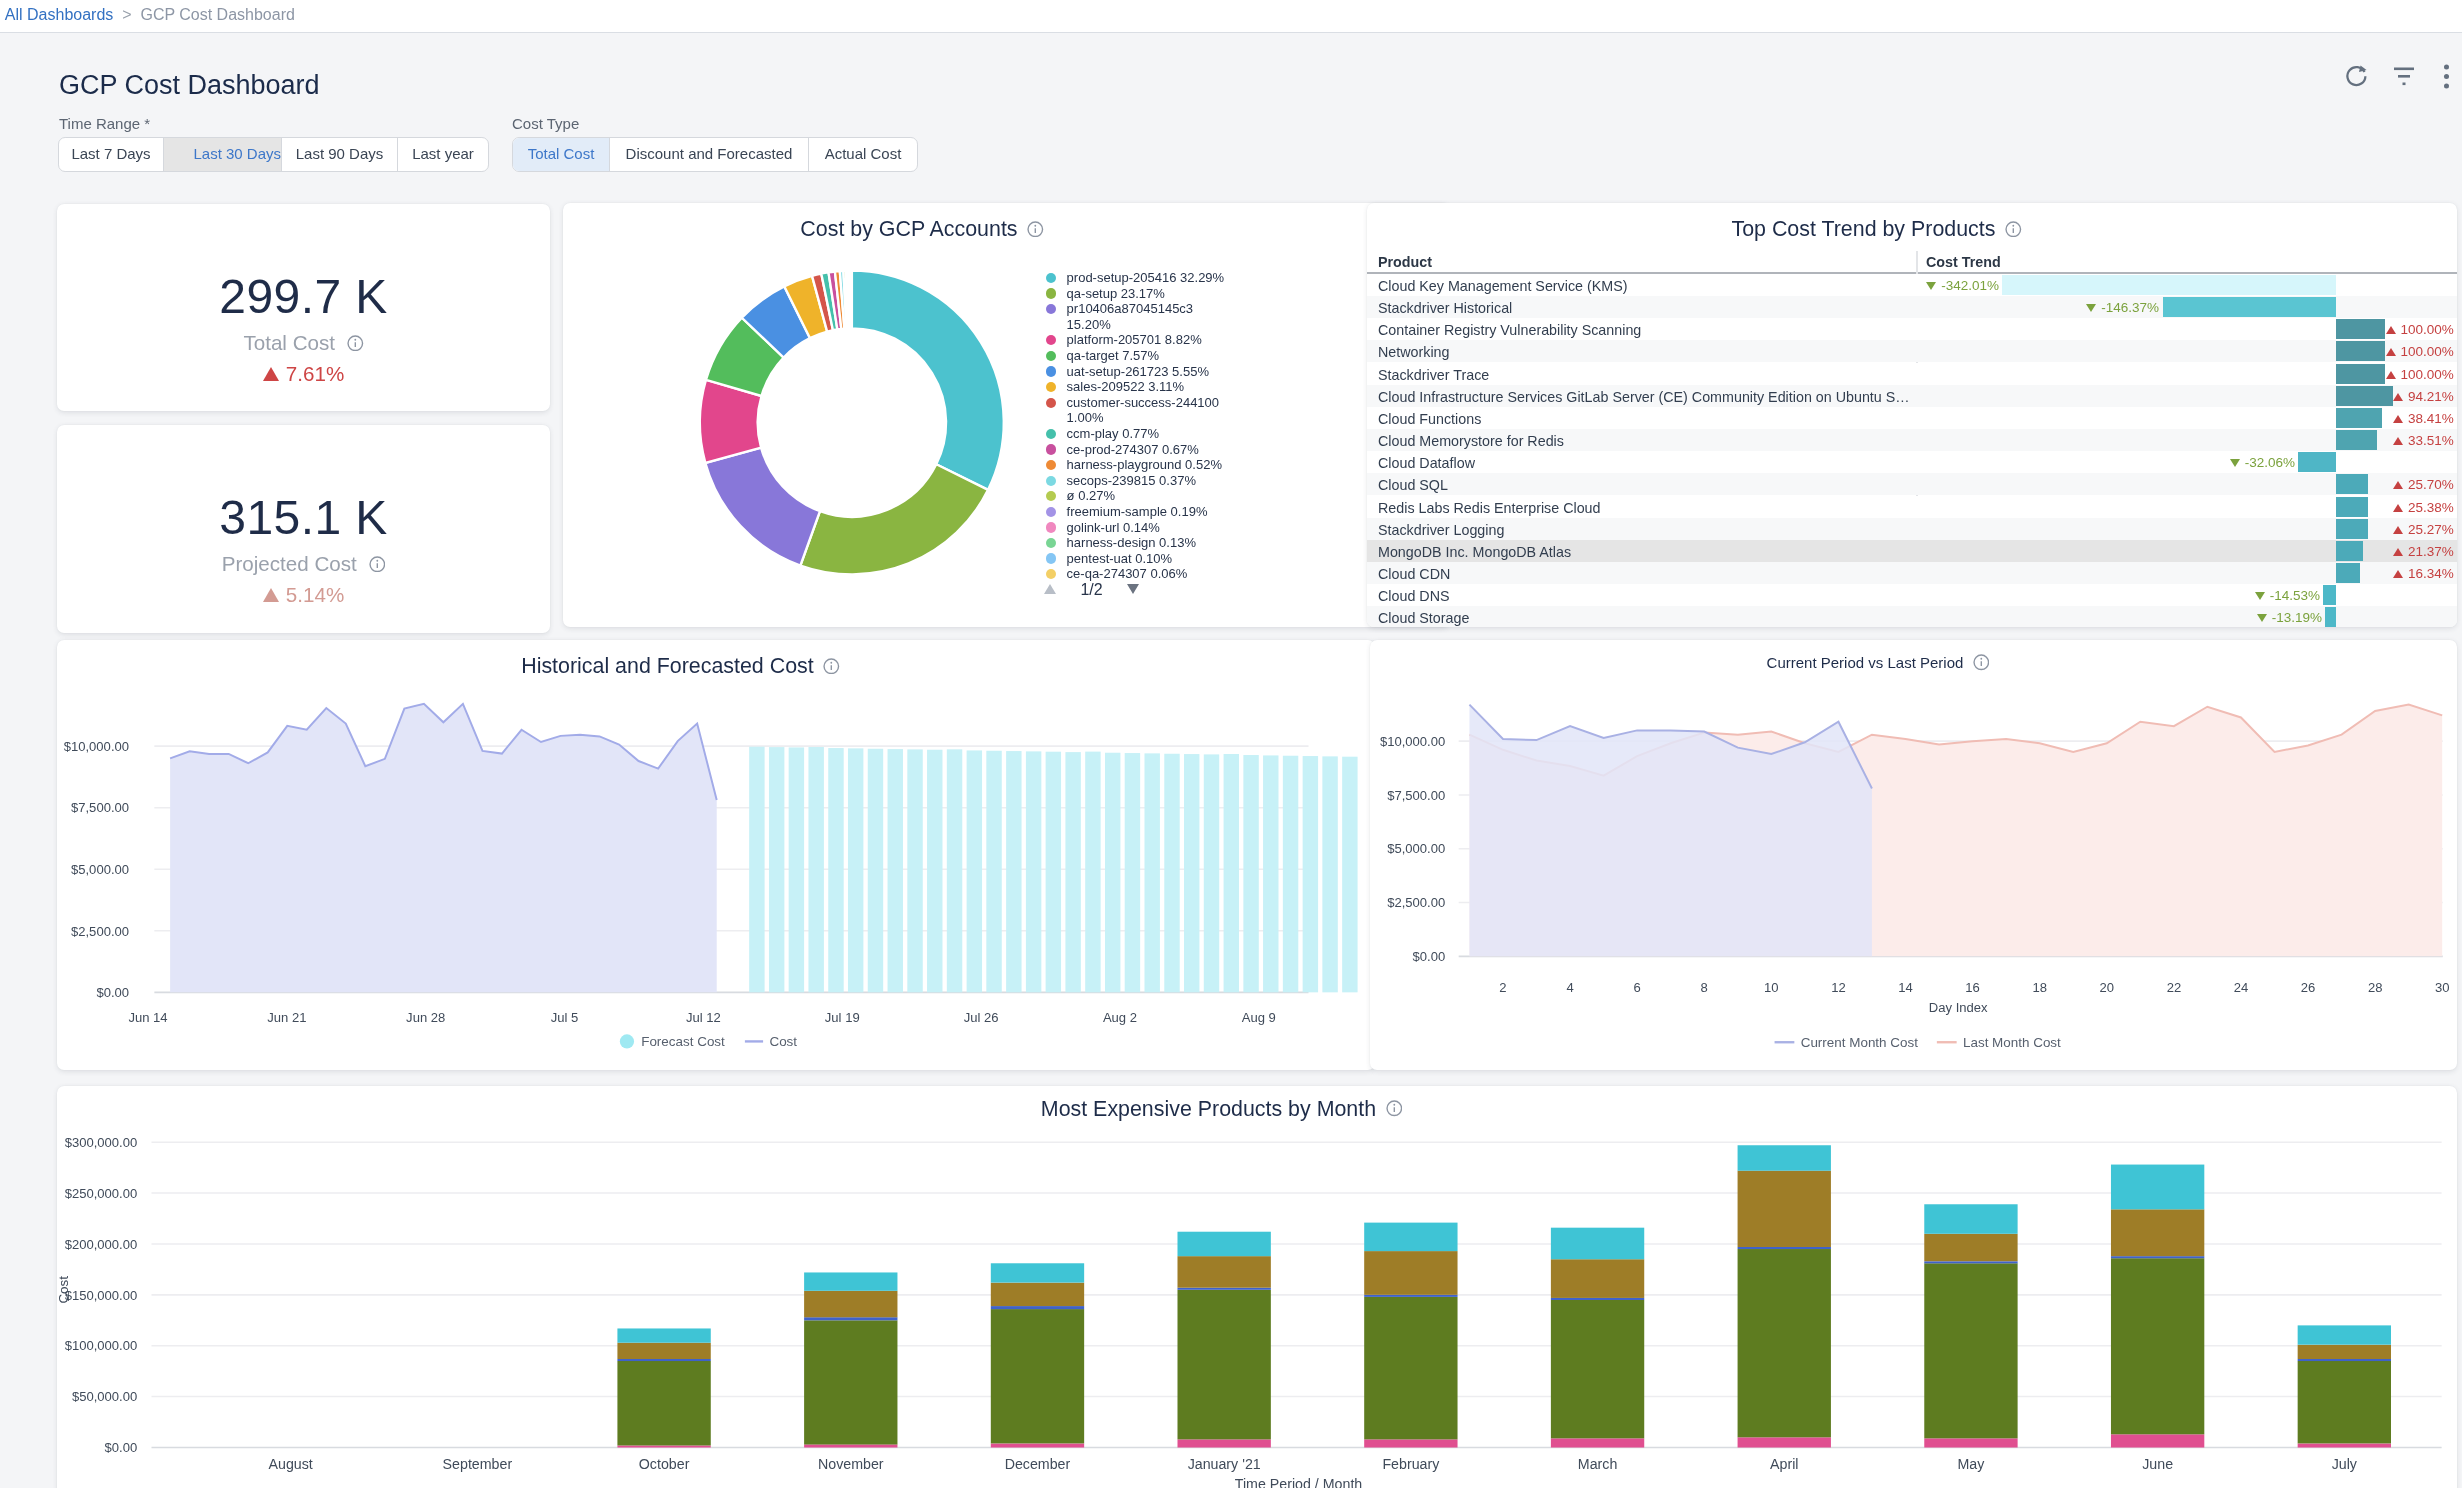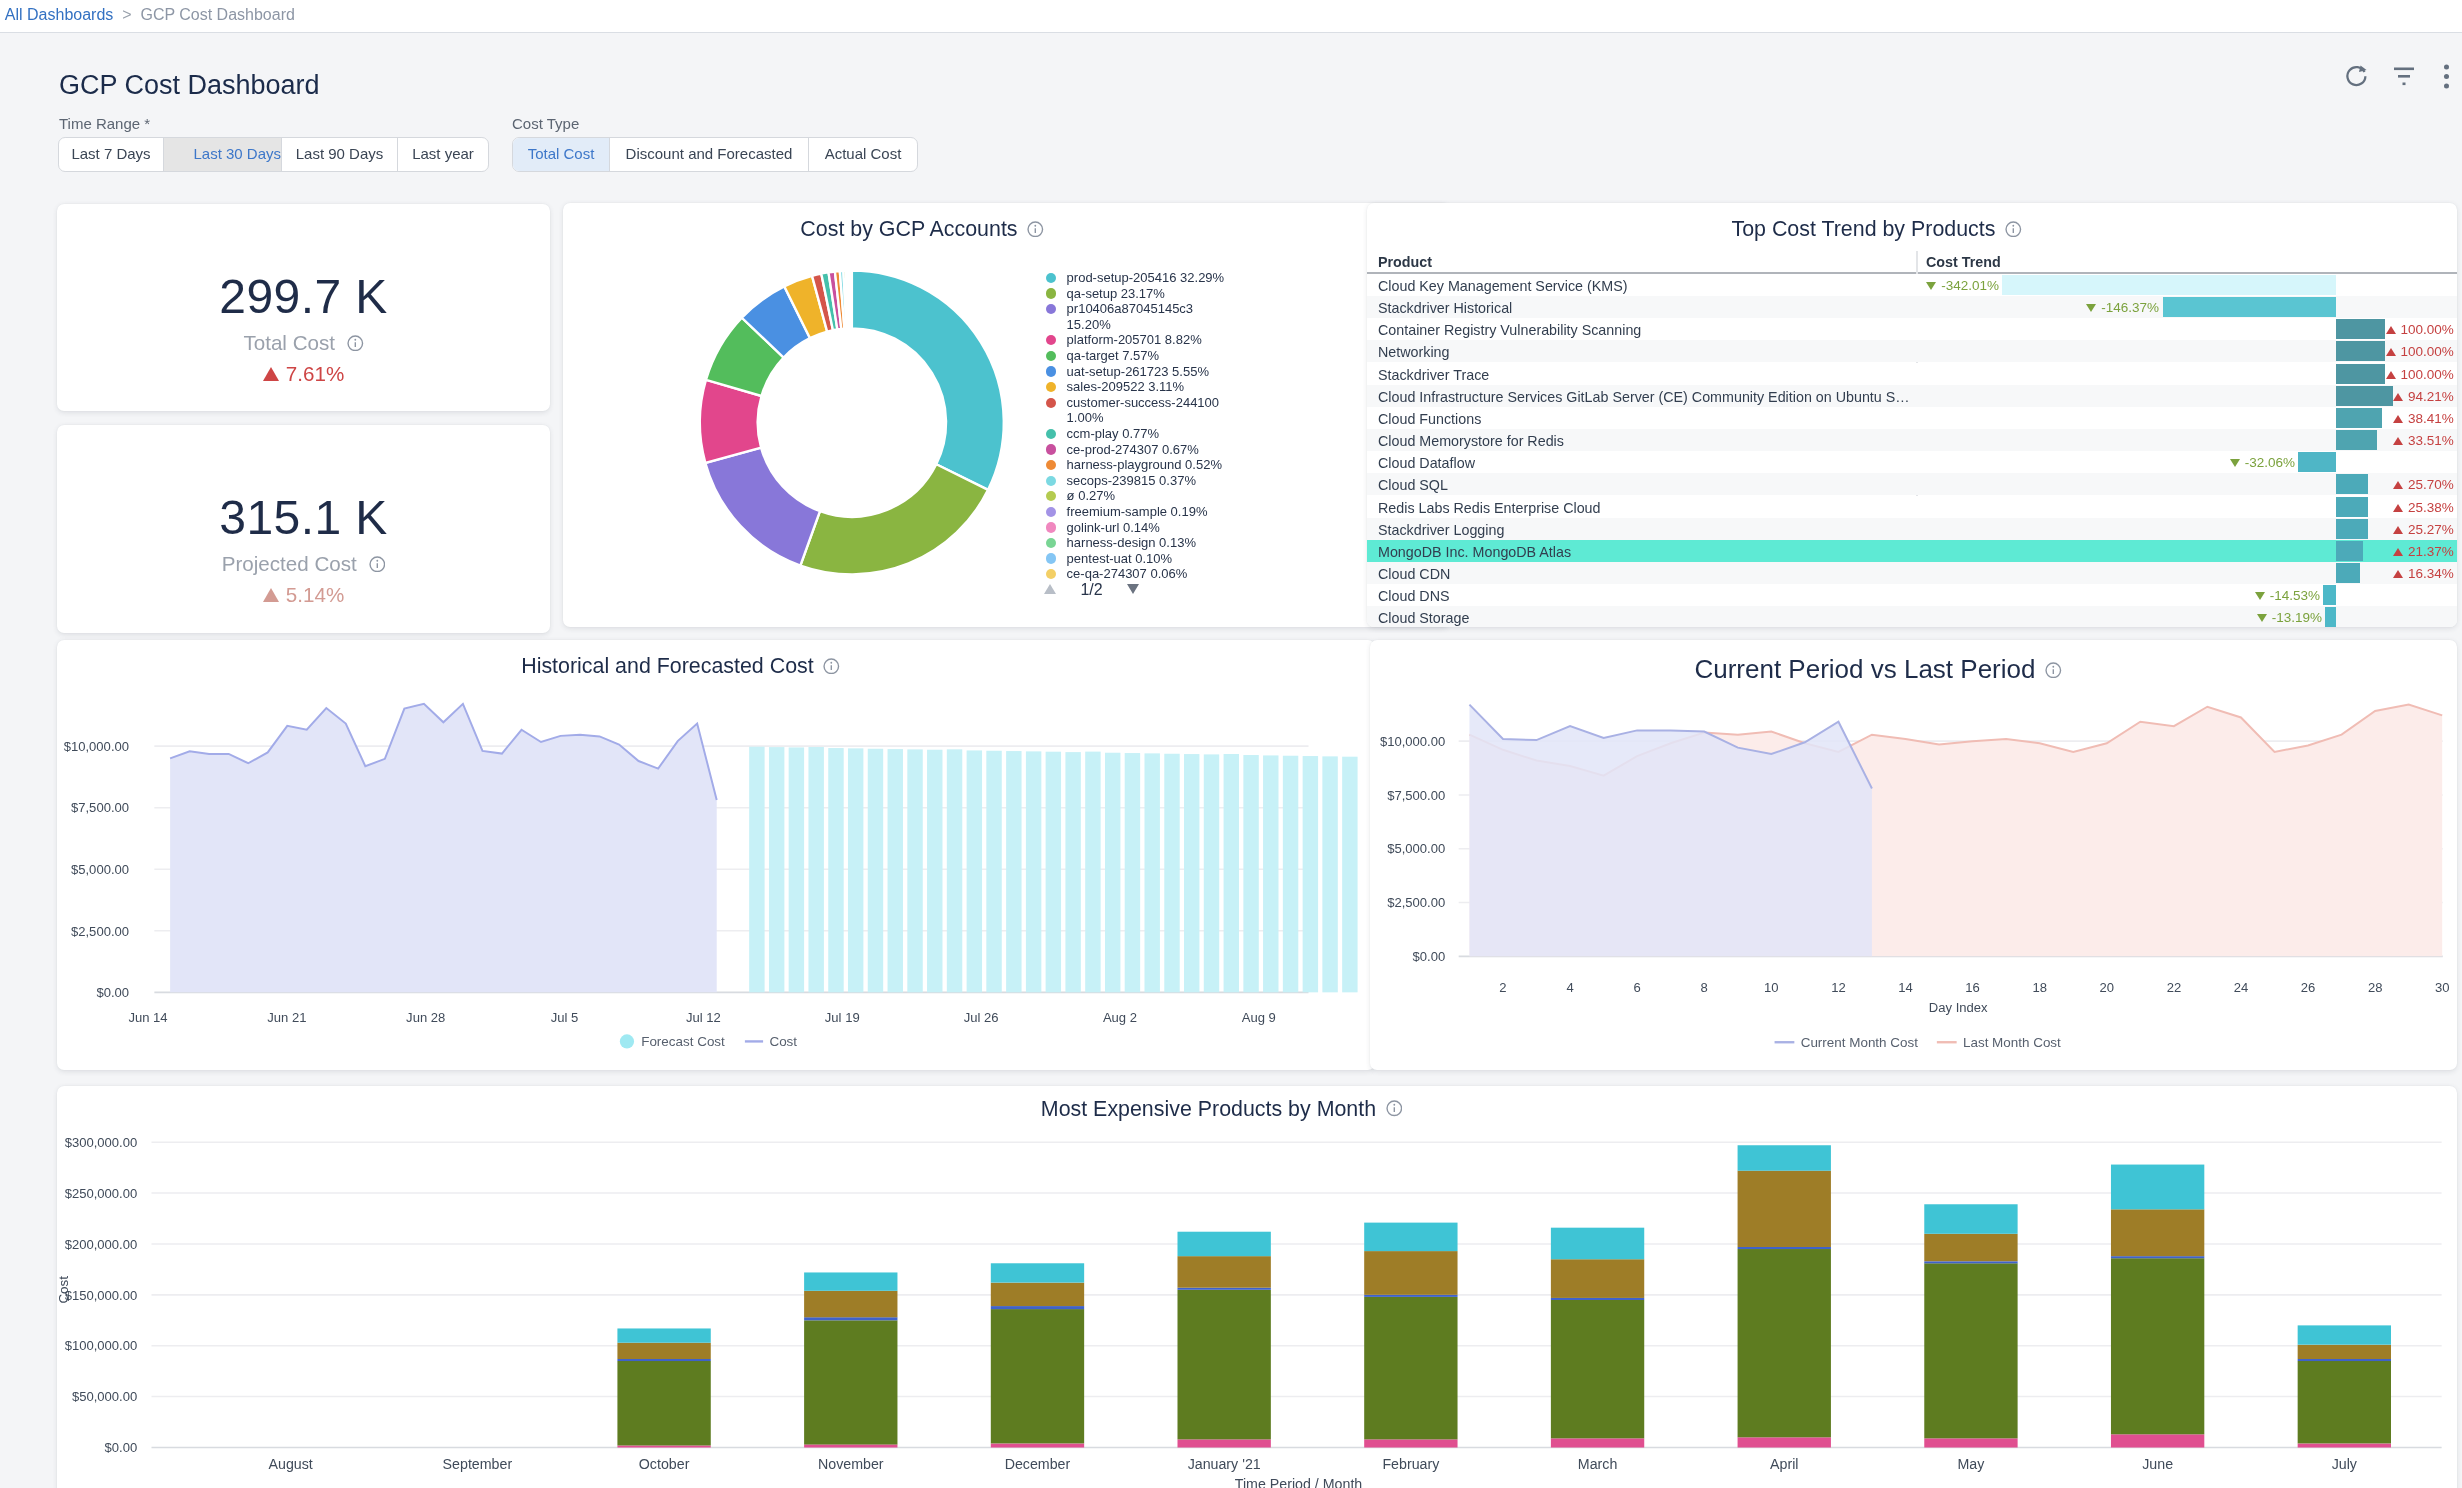--- a/index.html
+++ b/index.html
@@ -188,21 +188,21 @@
     <div class="trow" style="top:293px;background:#ffffff">
       <div class="tname">Redis Labs Redis Enterprise Cloud</div>
       <div style="position:absolute;left:969px;top:1px;width:32px;height:20px;background:#4caab9"></div>
       <div class="pos"><span class="tup"></span>25.38%</div>
     </div>
     <div class="trow" style="top:315px;background:#f7f8f9">
       <div class="tname">Stackdriver Logging</div>
       <div style="position:absolute;left:969px;top:1px;width:32px;height:20px;background:#4caab9"></div>
       <div class="pos"><span class="tup"></span>25.27%</div>
     </div>
-    <div class="trow" style="top:337px;background:#5eead4">
+    <div class="trow" style="top:337px;background:#e5e5e5">
       <div class="tname">MongoDB Inc. MongoDB Atlas</div>
       <div style="position:absolute;left:969px;top:1px;width:27px;height:20px;background:#4caab9"></div>
       <div class="pos"><span class="tup"></span>21.37%</div>
     </div>
     <div class="trow" style="top:359px;background:#f7f8f9">
       <div class="tname">Cloud CDN</div>
       <div style="position:absolute;left:969px;top:1px;width:24px;height:20px;background:#4caab9"></div>
       <div class="pos"><span class="tup"></span>16.34%</div>
     </div>
     <div class="trow" style="top:381px;background:#ffffff">
@@ -277,21 +277,21 @@
       <text x="1342.8" y="483" text-anchor="middle" font-size="16.5" fill="#404b5a">Aug 2</text>
       <text x="1518.2" y="483" text-anchor="middle" font-size="16.5" fill="#404b5a">Aug 9</text>
       <circle cx="720" cy="507" r="9" fill="#9fe9f2"></circle>
       <text x="738" y="513" font-size="17" fill="#57606e">Forecast Cost</text>
       <line x1="869" y1="507" x2="892" y2="507" stroke="#a2abe8" stroke-width="3"></line>
       <text x="900" y="513" font-size="17" fill="#57606e">Cost</text>
     </svg>
 </div>
 
 <div class="card" style="left:1370px;top:640px;width:1087px;height:430px">
-  <div style="position:absolute;left:0;top:14.3px;width:1016px;text-align:center;font-size:26px;color:#1e2c49;white-space:nowrap">Current Period vs Last Period<svg width="16.6" height="16.6" viewBox="0 0 24 24" fill="none" stroke="#8d95a2" stroke-width="2" style="vertical-align:middle;margin-top:-3.2px;margin-left:9.5px">
+  <div style="position:absolute;left:0;top:14.3px;width:1016px;text-align:center;font-size:15px;color:#1e2c49;white-space:nowrap">Current Period vs Last Period<svg width="16.6" height="16.6" viewBox="0 0 24 24" fill="none" stroke="#8d95a2" stroke-width="2" style="vertical-align:middle;margin-top:-3.2px;margin-left:9.5px">
         <circle cx="12" cy="12" r="10.5"></circle>
         <line x1="12" y1="10.5" x2="12" y2="17.5"></line>
         <circle cx="12" cy="6.9" r="1.3" fill="#8d95a2" stroke="none"></circle>
       </svg></div>
   <svg width="1087" height="430" viewBox="0 0 1373 543" font-family="Liberation Sans, sans-serif" style="position:absolute;left:0;top:0">
       <line x1="112" y1="127.7" x2="1355" y2="127.7" stroke="#ededf0" stroke-width="2"></line>
       <text x="95" y="133.7" text-anchor="end" font-size="16.5" fill="#404b5a">$10,000.00</text>
       <line x1="112" y1="195.7" x2="1355" y2="195.7" stroke="#ededf0" stroke-width="2"></line>
       <text x="95" y="201.7" text-anchor="end" font-size="16.5" fill="#404b5a">$7,500.00</text>
       <line x1="112" y1="263.6" x2="1355" y2="263.6" stroke="#ededf0" stroke-width="2"></line>

